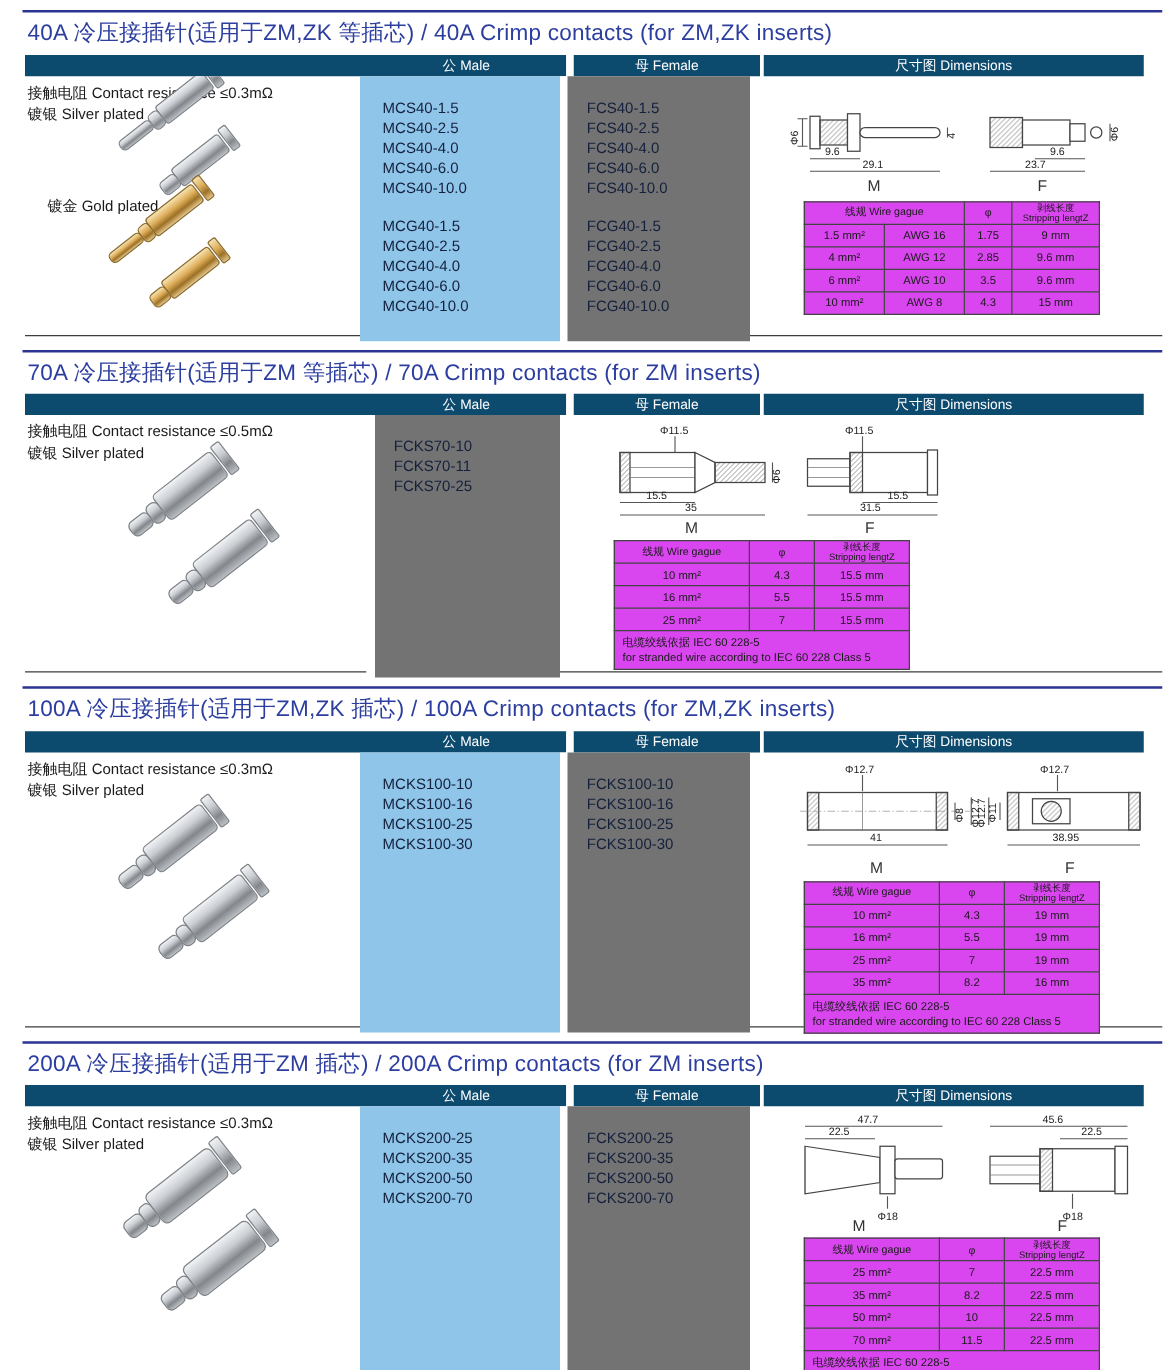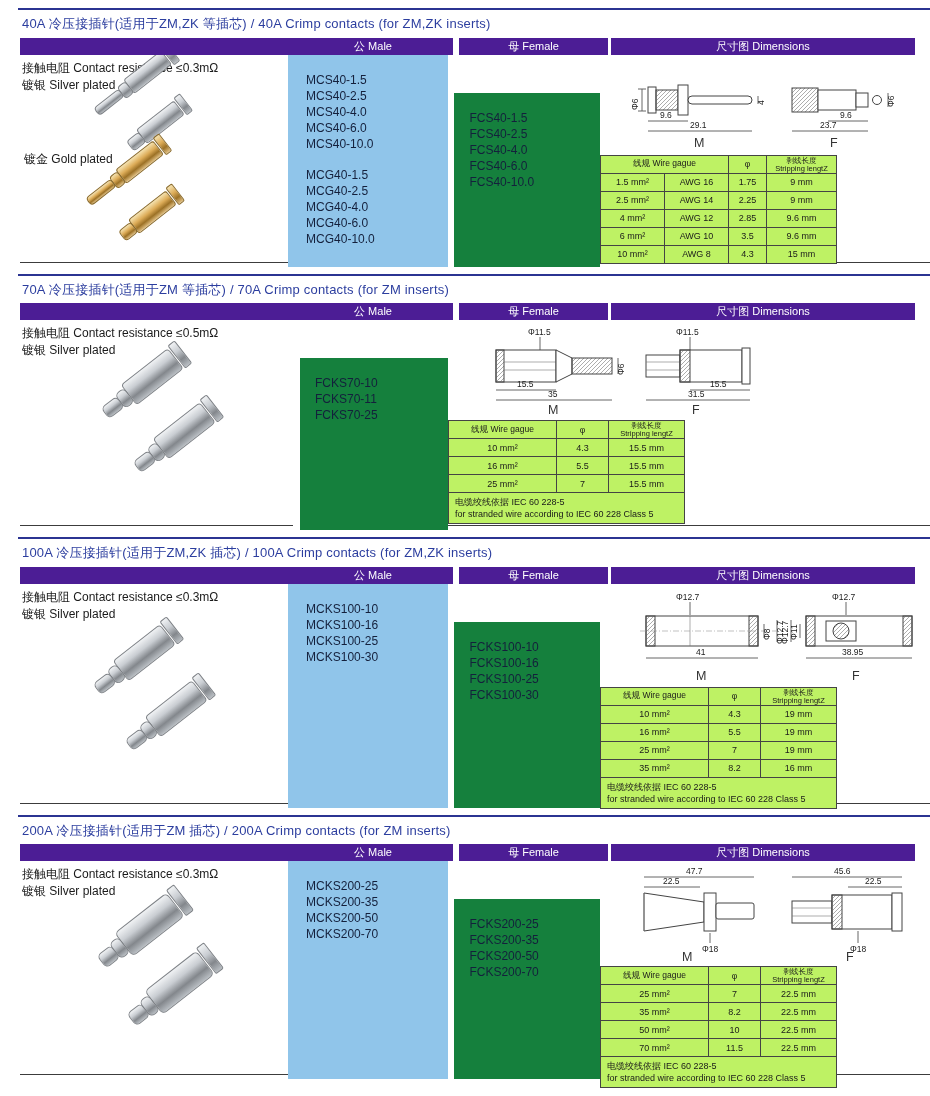--- a/index.html
+++ b/index.html
@@ -6,45 +6,45 @@
   body{
     width:930px;height:1096px;overflow:hidden;background:#fff;
     font-family:"Liberation Sans","DejaVu Sans",sans-serif;color:#1a1a1a;
     position:relative;
   }
   .page{padding-top:8px;}
   .section{margin-top:0;}
   .section + .section{margin-top:7px;}
   .sep{height:2px;background:#2b3492;margin-left:18px;}
   .section-title{
-    font-size:13px;color:#2c3e9f;padding:6px 0 6px 22px;line-height:1.2;
+    font-size:18px;color:#2c3e9f;padding:6px 0 6px 22px;line-height:1.2;
     letter-spacing:0.2px;
   }
   .header-bar{display:flex;margin-left:20px;margin-right:15px;height:17px;}
-  .hb-seg{background:#4c1d95;color:#fff;font-size:11px;display:flex;align-items:center;justify-content:center;}
+  .hb-seg{background:#0c4a6e;color:#fff;font-size:11px;display:flex;align-items:center;justify-content:center;}
   .hb-a{width:433px;justify-content:flex-start;}
   .hb-a .hb-spacer{width:273px;}
   .hb-a .hb-lbl{flex:1;text-align:center;}
   .hb-b{width:149px;}
   .hb-c{flex:1;}
   .hb-gap{background:#fff;}
   .g6{width:6px;}
   .g3{width:3px;}
   .content{display:flex;margin-left:20px;align-items:stretch;}
   .h1{height:212px;}
   .h2{height:210px;}
   .h3{height:224px;}
   .h4{height:218px;}
   .col-left{width:273px;position:relative;border-bottom:1px solid #3c3c3c;margin-bottom:4px;padding-top:5px;box-sizing:border-box;overflow:hidden;}
   .col-male{width:162px;background:#90c5ea;padding:17px 0 0 18px;box-sizing:border-box;}
   .col-gap{width:7px;background:#fff;}
-  .col-female{width:148px;background:#15803d;padding:17px 0 0 15px;box-sizing:border-box;margin-top:38px;}
+  .col-female{width:148px;background:#737373;padding:17px 0 0 15px;box-sizing:border-box;}
   .col-dims{flex:1;border-bottom:1px solid #3c3c3c;margin-bottom:4px;padding-top:2px;box-sizing:border-box;}
   .note{font-size:12px;line-height:17px;padding-left:2px;}
-  .gold-note{position:absolute;left:2px;}
+  .gold-note{position:absolute;left:16px;}
   .gn1{top:96px;}
   .part-line{font-size:12px;line-height:16px;color:#14203c;}
   .part-group + .part-group{margin-top:15px;}
   
   .photo{position:absolute;left:0;top:0;width:100%;height:100%;pointer-events:none;}
   .pin{position:absolute;display:flex;align-items:center;transform:rotate(-38deg);}
   .pin i{display:block;}
   .c-silver i{background:linear-gradient(to bottom,#f0f2f4,#c9cdd2 35%,#83878c 68%,#babfc4);border:1px solid #7e8287;}
   .c-gold i{background:linear-gradient(to bottom,#f6e3b0,#dcab57 40%,#9c7126 70%,#e3c285);border:1px solid #8a6a2a;}
   .p40 .tip{width:30px;height:8px;border-radius:4px;}
@@ -63,21 +63,21 @@
   
   .dwg{display:block;margin:2px 0 0 30px;}
   .sh{fill:#fff;stroke:#444;stroke-width:1;}
   .shh{stroke:#444;stroke-width:1;}
   .dwg line.dim{stroke:#555;stroke-width:0.9;}
   .dwg line.thin{stroke:#777;stroke-width:0.6;}
   .dwg line.cline{stroke:#999;stroke-width:0.6;stroke-dasharray:6 2 1 2;}
   .dwg text{font-size:8.5px;fill:#222;font-family:"Liberation Sans",sans-serif;}
   .dwg text.mf{font-size:12.5px;fill:#333;}
   
-  .spec{border-collapse:collapse;margin-top:4px;table-layout:fixed;background:#bef264;}
+  .spec{border-collapse:collapse;margin-left:43px;margin-top:4px;table-layout:fixed;background:#d946ef;}
   .spec th,.spec td{border:1px solid #444;text-align:center;padding:0;height:17px;font-weight:normal;}
   .spec td{font-size:9px;}
   .spec th{font-size:8.5px;}
   .spec th .strip-cn{display:block;font-size:7.5px;line-height:8px;padding-top:1px;}
   .spec th .strip-en{display:block;font-size:7.5px;line-height:8px;}
   .t4{width:236px;}
   .t4 col.c1{width:64px;}.t4 col.c2{width:64px;}.t4 col.c3{width:38px;}.t4 col.c4{width:70px;}
   .t3{width:236px;}
   .t3 col.c1{width:108px;}.t3 col.c2{width:52px;}.t3 col.c3{width:76px;}
   .spec tfoot td{text-align:left;padding:3px 6px;height:auto;}
@@ -161,20 +161,27 @@
           </div>
         </div>
       <div class="col-gap"></div>
       <div class="col-female">
           <div class="part-group">
             <div class="part-line">FCS40-1.5</div>
             <div class="part-line">FCS40-2.5</div>
             <div class="part-line">FCS40-4.0</div>
             <div class="part-line">FCS40-6.0</div>
             <div class="part-line">FCS40-10.0</div>
+          </div>
+          <div class="part-group">
+            <div class="part-line">FCG40-1.5</div>
+            <div class="part-line">FCG40-2.5</div>
+            <div class="part-line">FCG40-4.0</div>
+            <div class="part-line">FCG40-6.0</div>
+            <div class="part-line">FCG40-10.0</div>
           </div>
         </div>
       <div class="col-dims">
         <svg class="dwg" width="300" height="92" viewBox="0 0 300 92">
           <line class="dim" x1="12" y1="30" x2="12" y2="52"></line>
             <line class="dim" x1="8" y1="30" x2="16" y2="30"></line>
             <line class="dim" x1="8" y1="52" x2="16" y2="52"></line>
           <text transform="rotate(-90 8 51)" x="8" y="51">Φ6</text>
           <rect class="sh" x="18" y="28" width="8" height="26"></rect>
           <rect class="shh" fill="url(#hatch)" x="26" y="31" width="22" height="20"></rect>
@@ -214,26 +221,20 @@
                   <span class="strip-cn">剥线长度</span>
                   <span class="strip-en">Stripping lengtZ</span>
                 </th>
             </tr>
           </thead>
           <tbody>
               <tr>
                 <td>1.5 mm²</td>
                 <td>AWG 16</td>
                 <td>1.75</td>
-                <td>9 mm</td>
-              </tr>
-              <tr>
-                <td>2.5 mm²</td>
-                <td>AWG 14</td>
-                <td>2.25</td>
                 <td>9 mm</td>
               </tr>
               <tr>
                 <td>4 mm²</td>
                 <td>AWG 12</td>
                 <td>2.85</td>
                 <td>9.6 mm</td>
               </tr>
               <tr>
                 <td>6 mm²</td>

